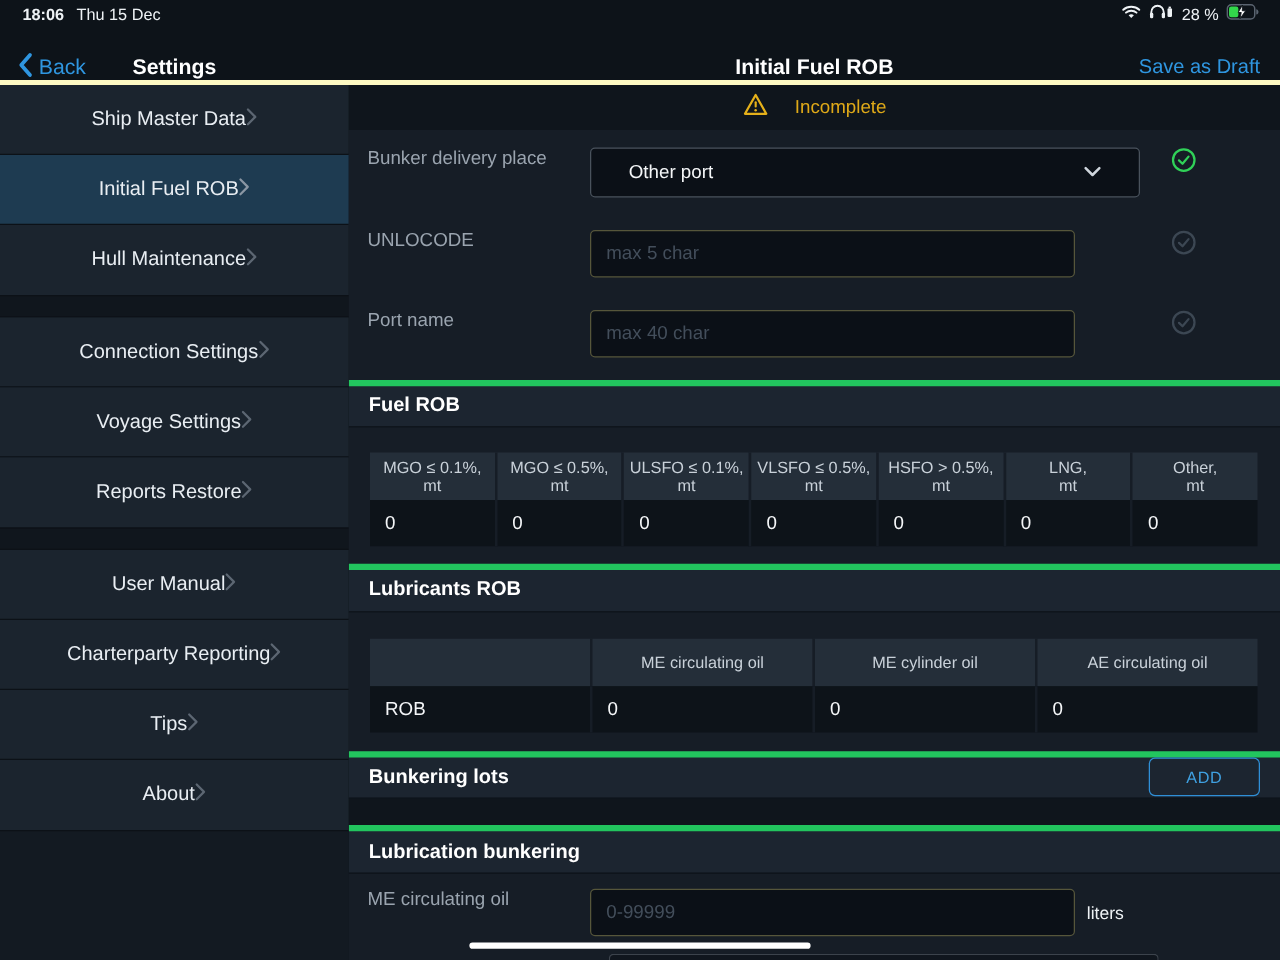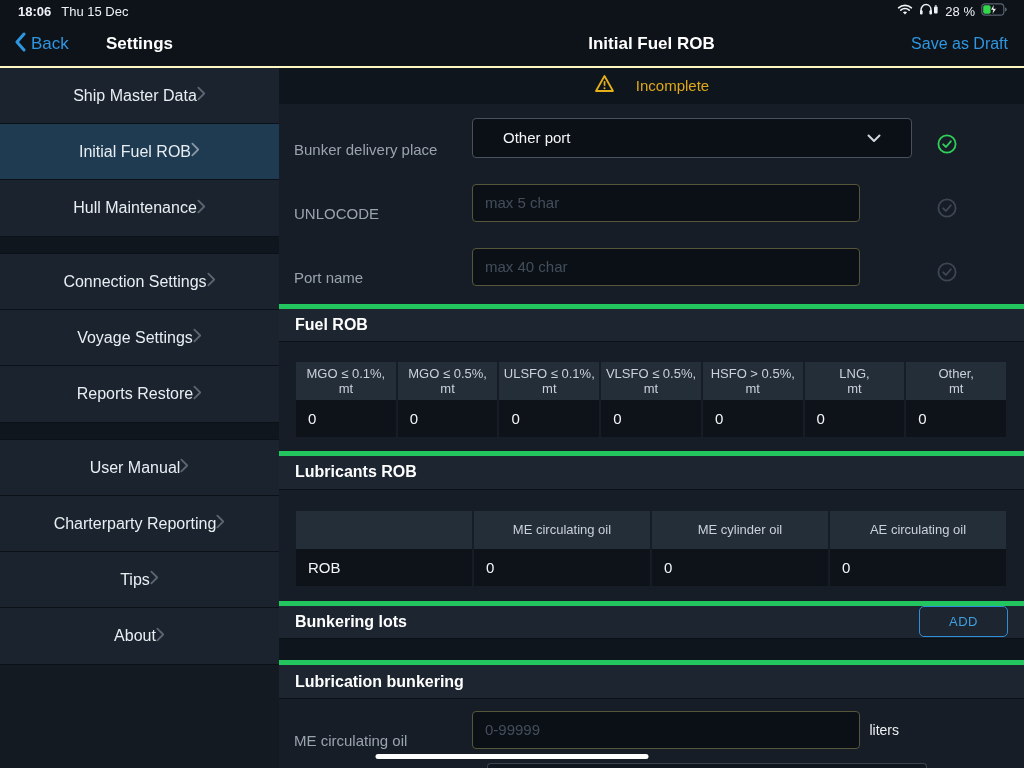--- a/index.html
+++ b/index.html
@@ -7,21 +7,21 @@
   body { font-family:"Liberation Sans", sans-serif; background:#0d1319; color:#eef2f5; }
   .screen { position:relative; width:1024px; height:768px; background:#0d1319; }
 
   
   .statusbar { height:22px; display:flex; justify-content:space-between; align-items:center; padding:0 16px 0 18px; font-size:13px; }
   .sb-left { display:flex; gap:10px; align-items:center; }
   .sb-time { font-weight:bold; }
   .sb-right { display:flex; gap:6px; align-items:center; }
 
   
-  .navbar { height:46px; display:flex; border-bottom:2px solid #fef9c3; }
+  .navbar { height:46px; display:flex; border-bottom:4px solid #fef9c3;align-items:flex-end; }
   .nav-sidebar { position:relative; width:279px; display:flex; align-items:center; }
   .back-btn { position:absolute; left:14px; display:flex; align-items:center; gap:5px; background:none; border:none; color:#2f96e0; font-size:17px; font-family:inherit; cursor:pointer; }
   .nav-sb-title { margin:0 auto; font-size:17px; font-weight:bold; color:#fff; }
   .nav-main { position:relative; flex:1; display:flex; align-items:center; justify-content:center; }
   .nav-title { font-size:17px; font-weight:bold; color:#fff; }
   .save-draft { position:absolute; right:16px; background:none; border:none; color:#2f96e0; font-size:16px; font-family:inherit; cursor:pointer; }
 
   
   .content { display:flex; height:700px; }
 
@@ -33,21 +33,21 @@
   .s-item.selected { background:#1e3b51; }
   .s-label { font-size:16px; color:#e9eef3; }
   .s-gap { height:18px; background:#10161d; border-bottom:1.5px solid #0c1117; border-top:1.5px solid #0c1117; }
   .s-fill { flex:1; background:#131a22; border-top:1.5px solid #0c1117; }
 
   
   .main { flex:1; background:#161d26; overflow:hidden; display:flex; flex-direction:column; }
   .banner { height:42px; background:#0f151c; display:flex; align-items:center; justify-content:center; gap:21px; }
   .banner-text { color:#dfa918; font-size:15px; }
 
-  .form-row { display:flex; align-items:flex-end; }
+  .form-row { display:flex; align-items:flex-start; }
   .form-label { width:193px; padding-left:15px; font-size:15px; color:#9aa4af; }
   .field { position:relative; width:440px; }
   .select-box { width:440px; height:40px; background:#0b1017; border:1.5px solid #49525c; border-radius:4px; display:flex; align-items:center; justify-content:space-between; padding:0 30px; cursor:pointer; }
   .select-value { font-size:15px; color:#f4f6f8; }
   .text-input { width:388px; height:38px; background:#0b1017; border:1.5px solid #56563b; border-radius:4px; color:#f4f6f8; font-size:15px; font-family:inherit; padding:0 12px; outline:none; }
   .text-input::placeholder { color:#434e5b; }
   .check { margin-left:25px; flex:none; }
 
   .section-header { height:44px; background:#1c2530; border-top:5px solid #22c55e; border-bottom:1px solid #0b1016; display:flex; align-items:center; justify-content:space-between; padding:0 16px; }
   .section-title { font-size:16px; font-weight:bold; color:#fff; }

